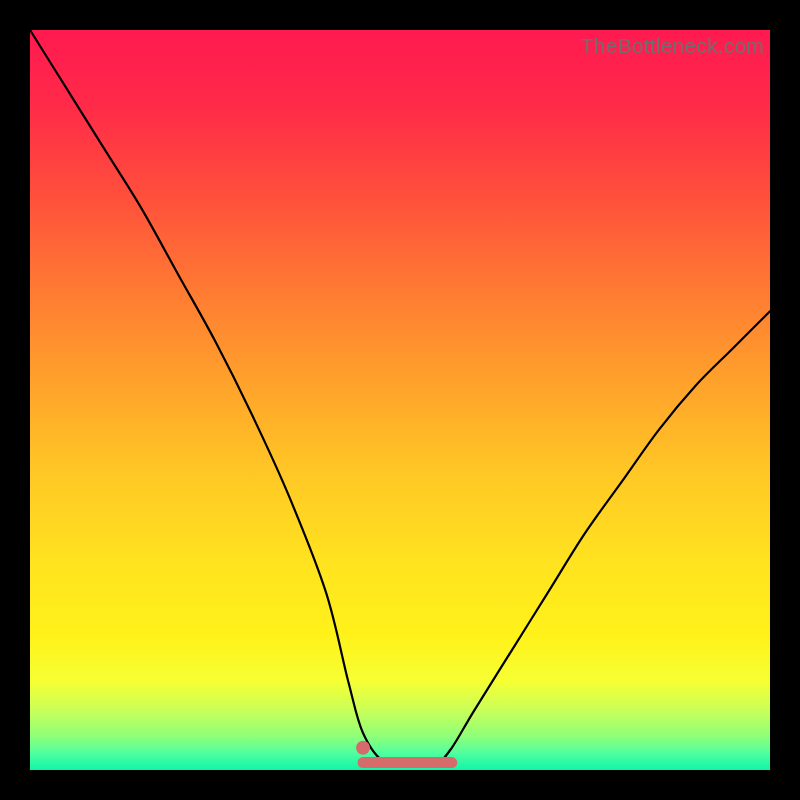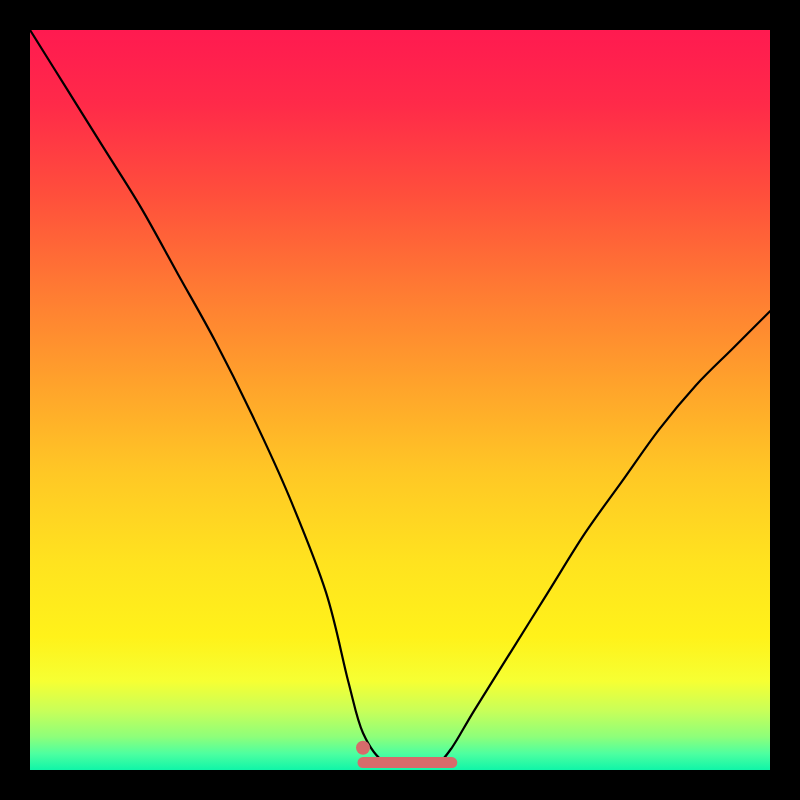--- a/index.html
+++ b/index.html
@@ -70,13 +70,14 @@
     </defs>
     <rect x="0" y="0" width="740" height="740" fill="url(#bg)"></rect>
   </svg>
 
   <svg class="curve" viewBox="0 0 740 740" preserveAspectRatio="none">
     <path id="curvePath" fill="none" stroke-width="2.2" stroke-linecap="round" stroke-linejoin="round" d="M 0 0 C 6.166666666666667 9.866666666666655 24.666666666666664 39.4666666666666 37 59.19999999999993 C 49.333333333333336 78.93333333333327 61.666666666666664 98.66666666666663 74 118.39999999999998 C 86.33333333333333 138.13333333333333 98.66666666666667 156.63333333333335 111 177.60000000000002 C 123.33333333333333 198.5666666666667 135.66666666666666 222 148 244.2 C 160.33333333333334 266.4 172.66666666666666 287.3666666666667 185 310.8 C 197.33333333333334 334.23333333333335 209.66666666666666 358.90000000000003 222 384.8 C 234.33333333333334 410.7 246.66666666666666 436.6 259 466.2 C 271.3333333333333 495.79999999999995 286.1333333333333 531.5666666666666 296 562.4 C 305.8666666666667 593.2333333333333 312.0333333333333 627.7666666666667 318.2 651.2 C 324.3666666666667 674.6333333333334 326.8333333333333 689.4333333333334 333 703 C 339.1666666666667 716.5666666666666 346.56666666666666 727.6666666666667 355.2 732.6 C 363.8333333333333 737.5333333333333 376.1666666666667 732.6 384.8 732.6 C 393.43333333333334 732.6 400.83333333333337 735.0666666666667 407.00000000000006 732.6 C 413.16666666666674 730.1333333333333 415.6333333333333 726.4333333333333 421.79999999999995 717.8 C 427.9666666666666 709.1666666666666 434.1333333333333 696.8333333333333 444 680.8 C 453.8666666666667 664.7666666666667 468.6666666666667 641.3333333333334 481 621.6 C 493.3333333333333 601.8666666666667 505.6666666666667 582.1333333333333 518 562.4 C 530.3333333333334 542.6666666666666 542.6666666666666 521.7 555 503.2 C 567.3333333333334 484.7 579.6666666666666 468.66666666666663 592 451.4 C 604.3333333333334 434.1333333333333 616.6666666666666 415.6333333333333 629 399.59999999999997 C 641.3333333333334 383.5666666666666 653.6666666666666 368.76666666666665 666 355.2 C 678.3333333333334 341.6333333333333 690.6666666666666 330.53333333333336 703 318.20000000000005 C 715.3333333333334 305.86666666666673 733.8333333333334 287.3666666666667 740 281.2" stroke="#000000"></path>
     <path id="flatPath" fill="none" stroke-width="11" stroke-linecap="round" d="M 333 732.6 L 421.79999999999995 732.6" stroke="#d66b6b"></path>
     <circle id="markerDot" r="7" cx="333" cy="717.8" fill="#d66b6b"></circle>
   </svg>
 
+  <div class="watermark">TheBottleneck.com</div>
 </div>
 
 </body></html>

